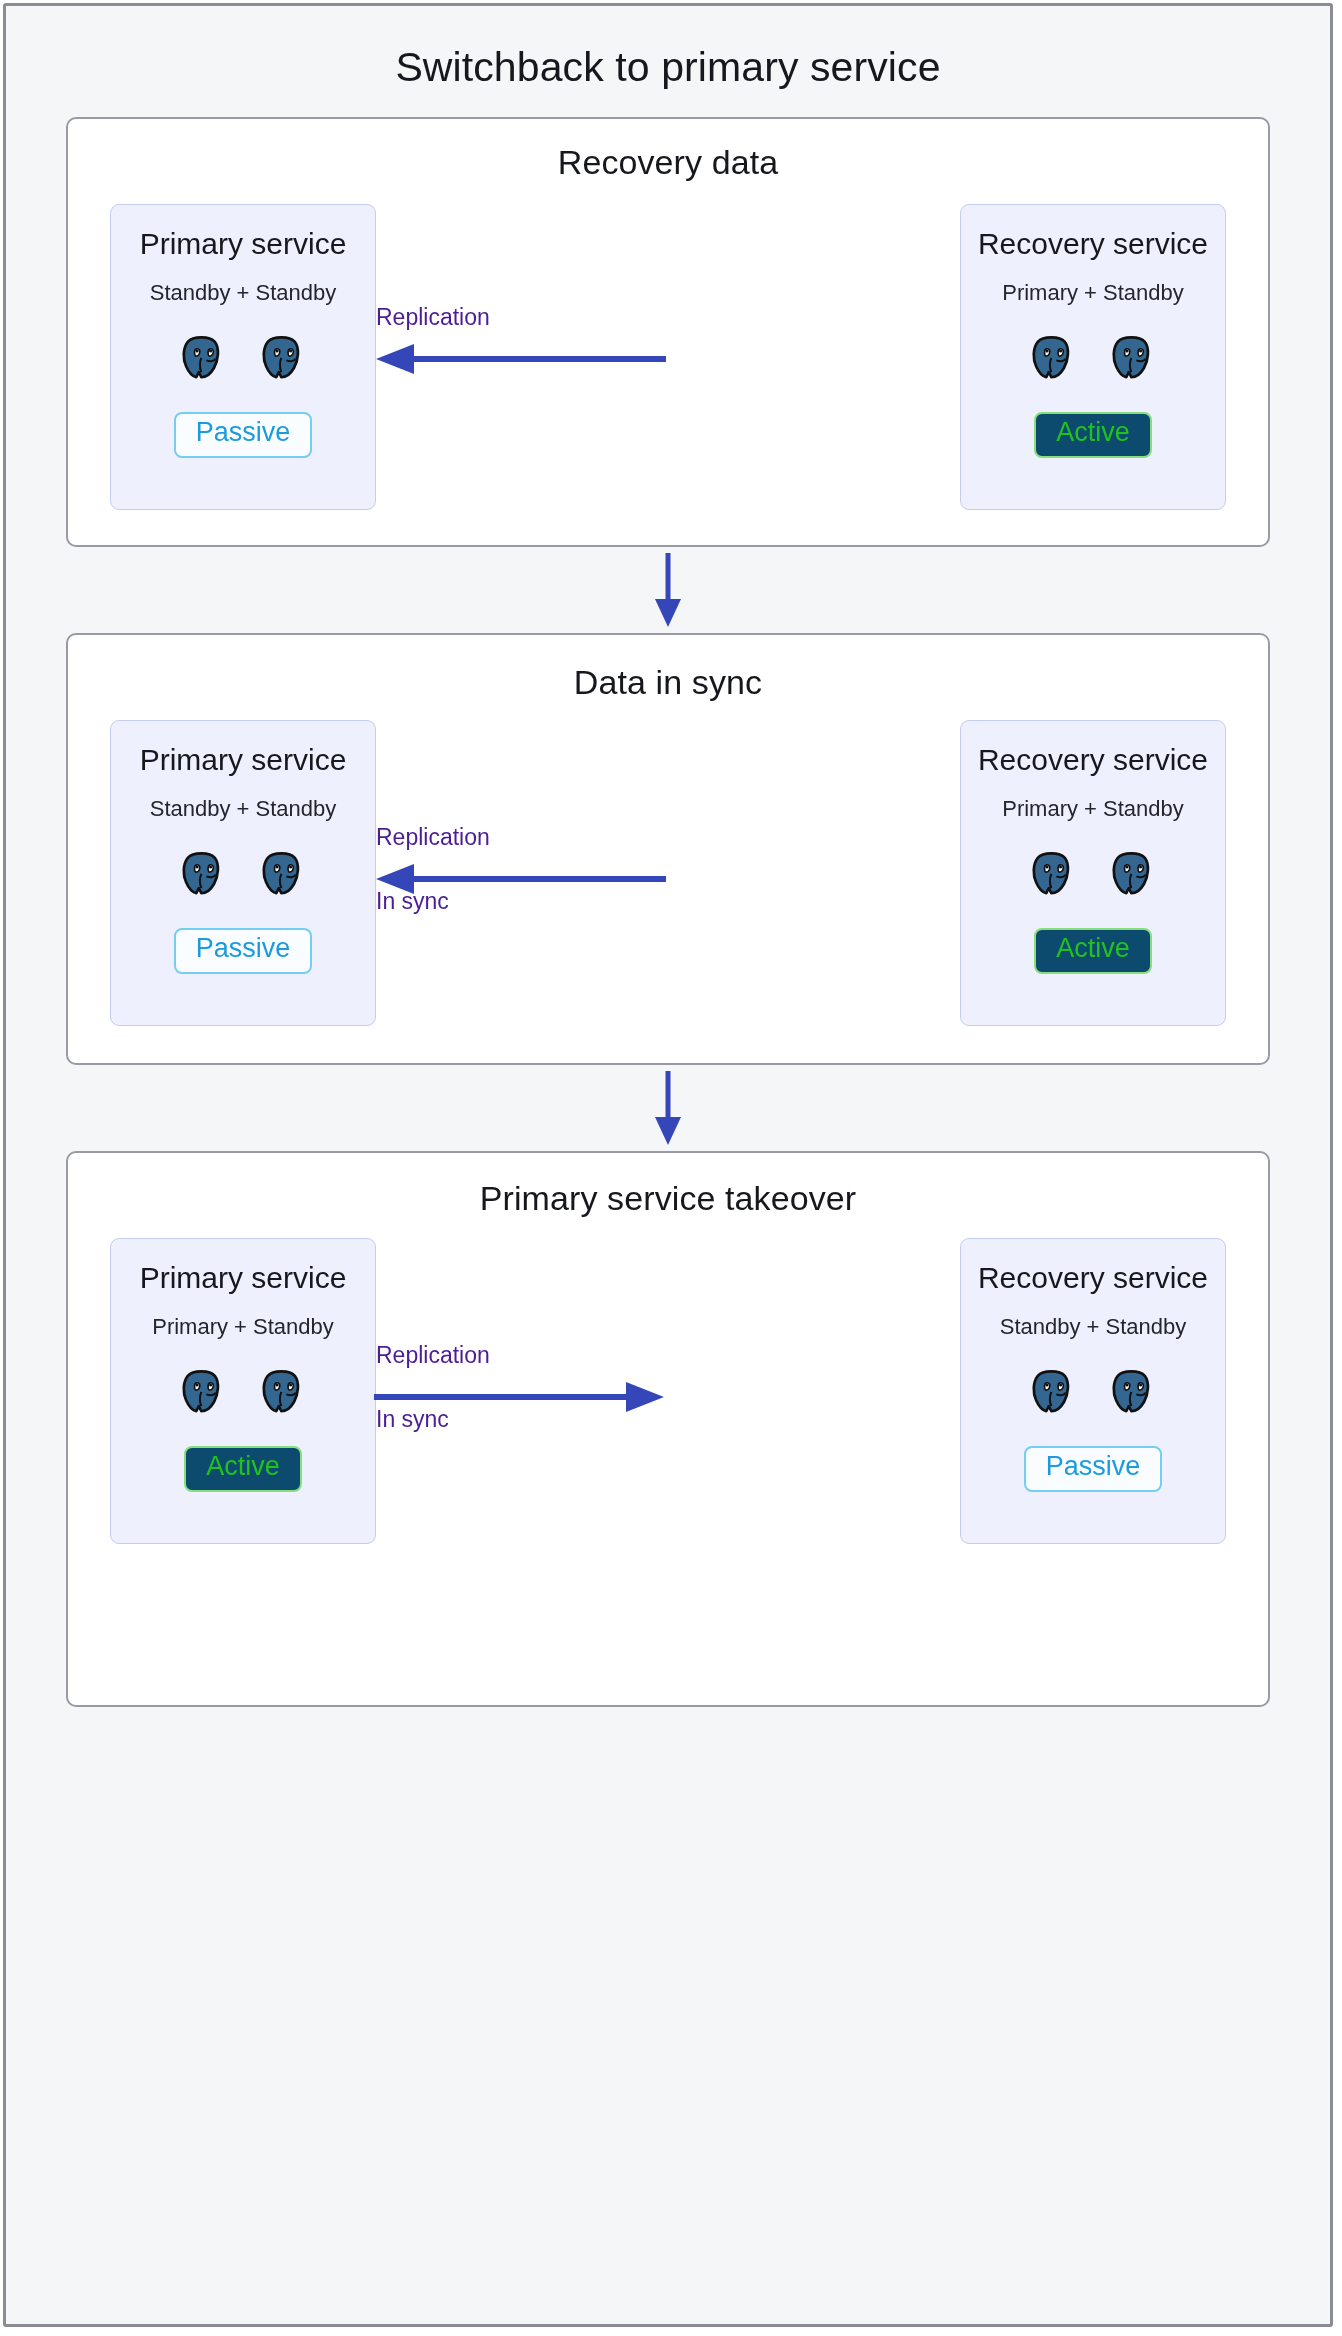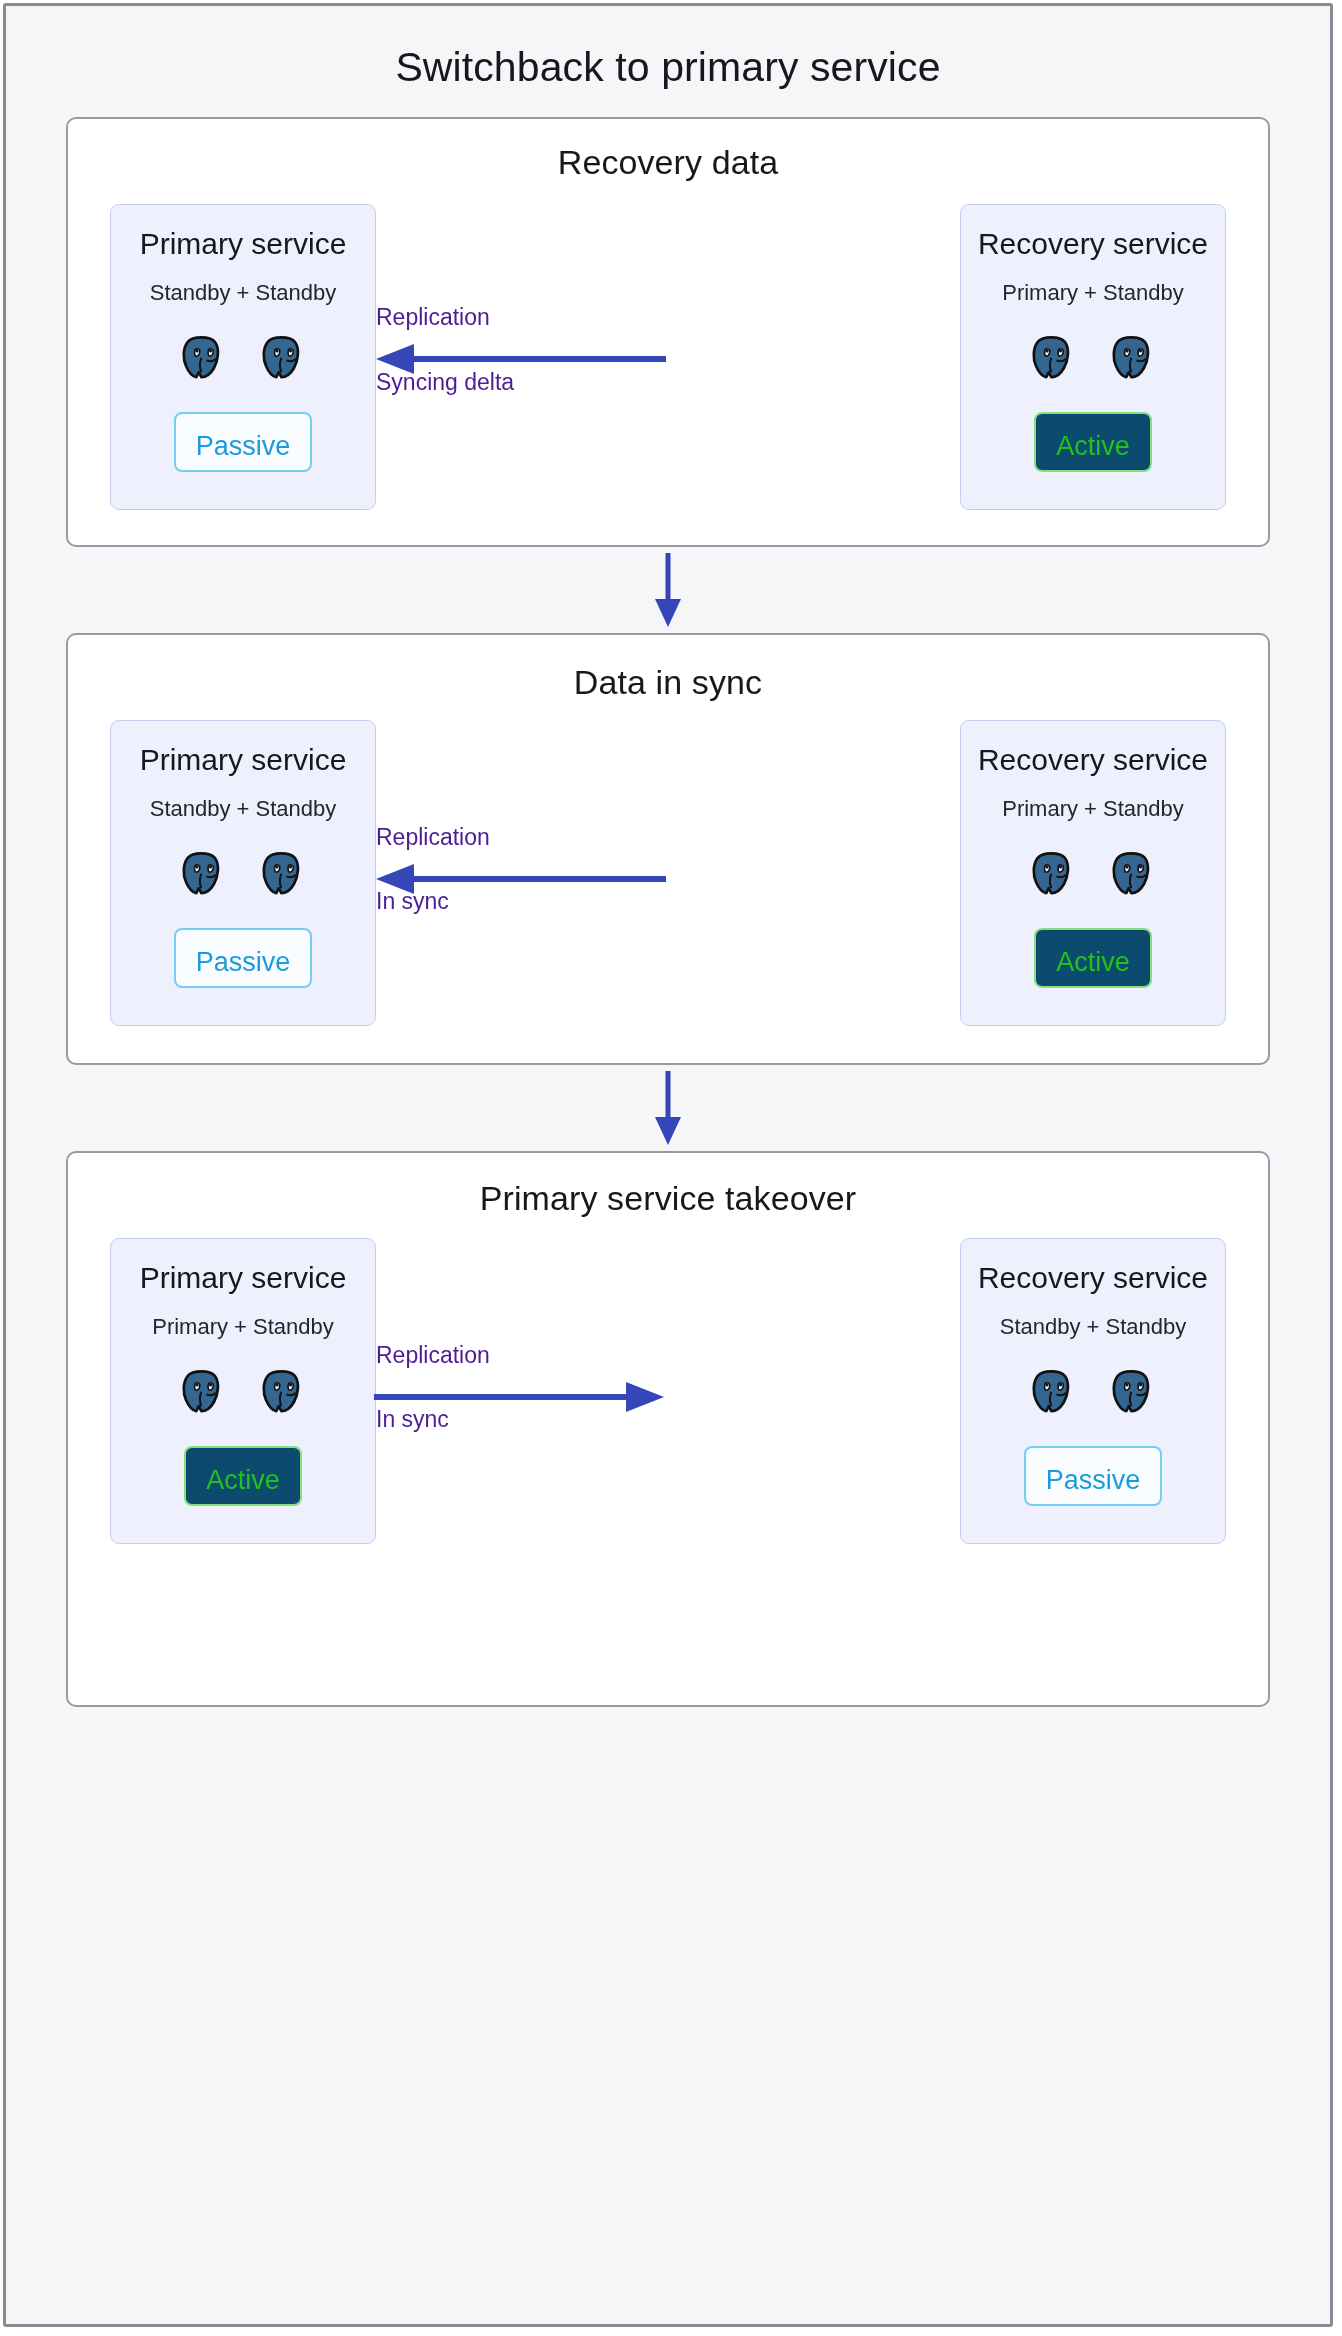--- a/index.html
+++ b/index.html
@@ -111,21 +111,21 @@
     display: flex;
     justify-content: center;
     gap: 26px;
   }
   .pg-node { width: 54px; height: 54px; display: block; }
 
   .status-badge {
     display: inline-block;
     margin-top: 28px;
     box-sizing: border-box;
-    padding: 17px 20px 9px 20px;
+    padding: 3px 20px 9px 20px;
     border-radius: 8px;
     font-size: 27px;
     line-height: 1.12;
     font-weight: 400;
   }
   .status-badge.passive {
     background: #fafdff;
     border: 2px solid #74cdf2;
     color: #1b9bde;
   }
@@ -219,21 +219,20 @@
           </div>
           <div class="status-badge passive">Passive</div>
         </div>
 
         <div class="repl-connector">
           <div class="repl-label-top">Replication</div>
           <svg class="repl-arrow" viewBox="0 0 300 30" preserveAspectRatio="none">
             <line x1="296" y1="15" x2="40" y2="15" stroke="#3546b8" stroke-width="6"></line>
             <polygon points="6,15 44,0 44,30" fill="#3546b8"></polygon>
           </svg>
-          <div class="repl-label-bottom">Syncing delta</div>
         </div>
 
         <div class="service-card">
           <div class="service-name">Recovery service</div>
           <div class="service-roles">Primary + Standby</div>
           <div class="node-row">
             <svg class="pg-node" viewBox="0 0 64 64">
               <g stroke="#111111" stroke-width="3.2" stroke-linejoin="round" fill="#336791">
                 <path d="M14 14 C8 22 8 34 12 43 C15 50 20 55 24 56 L27 50 L30 56 C35 56 41 52 45 45 C50 36 52 22 46 14 C40 7 20 7 14 14 Z"></path>
               </g>

